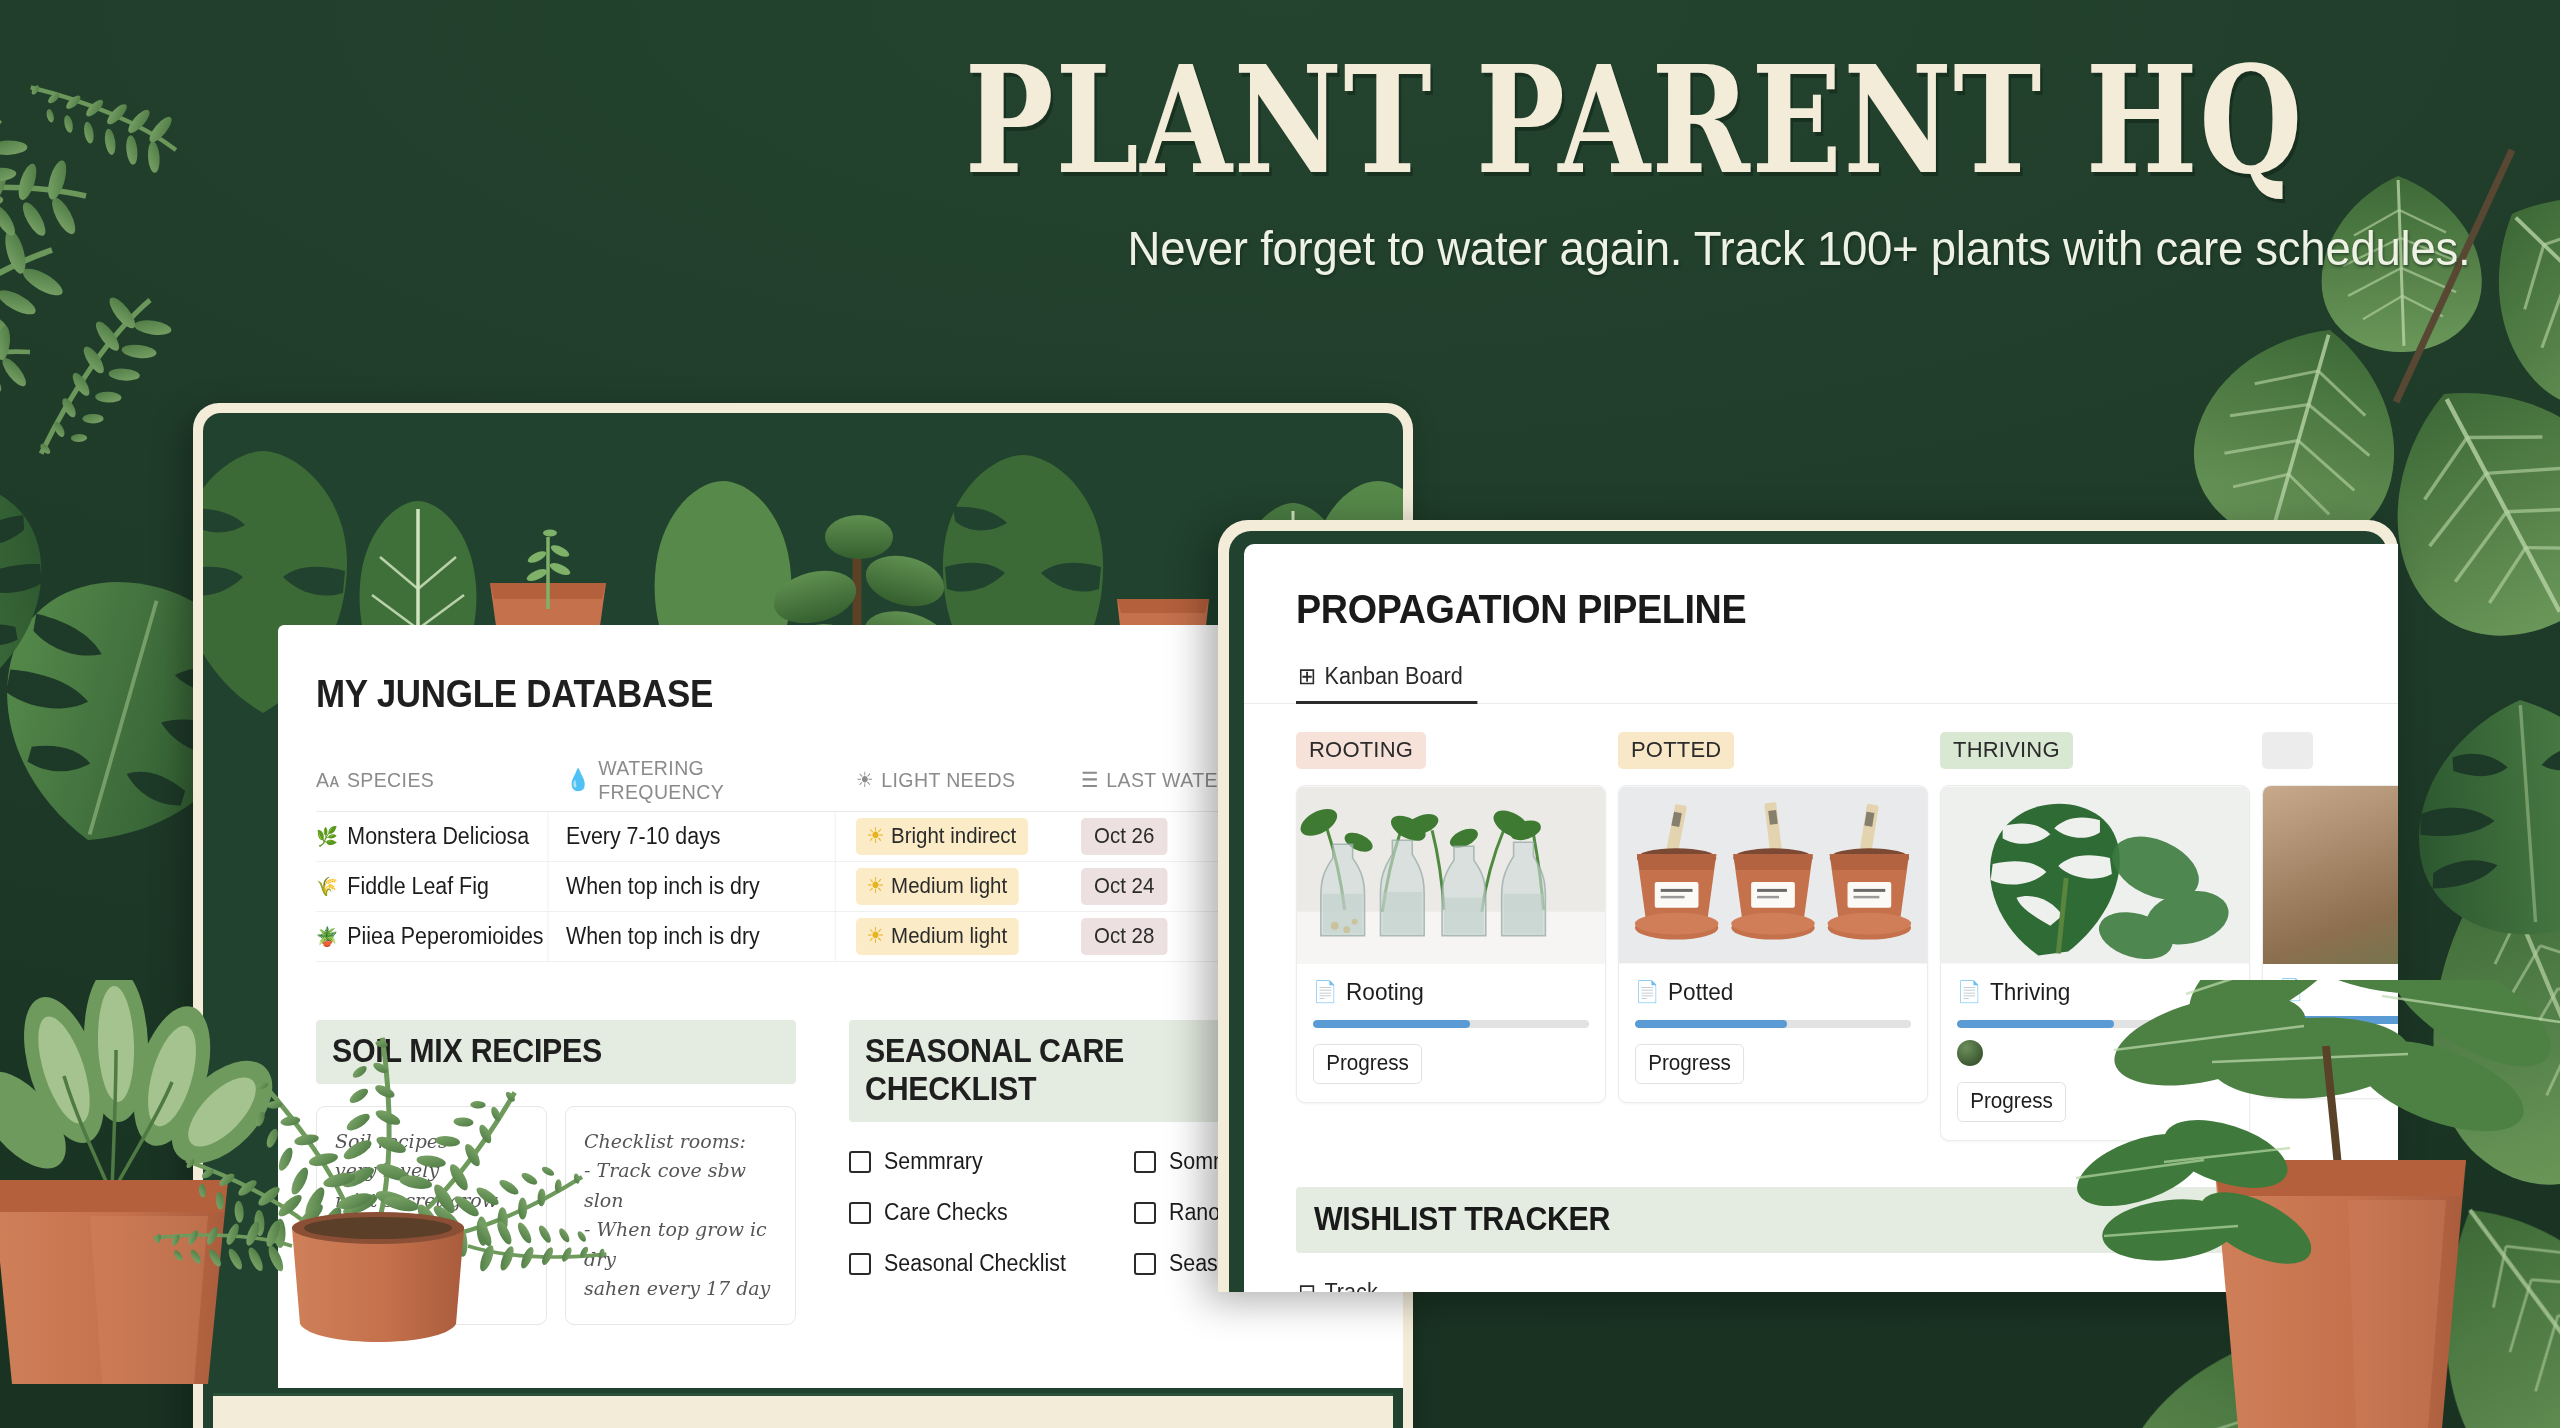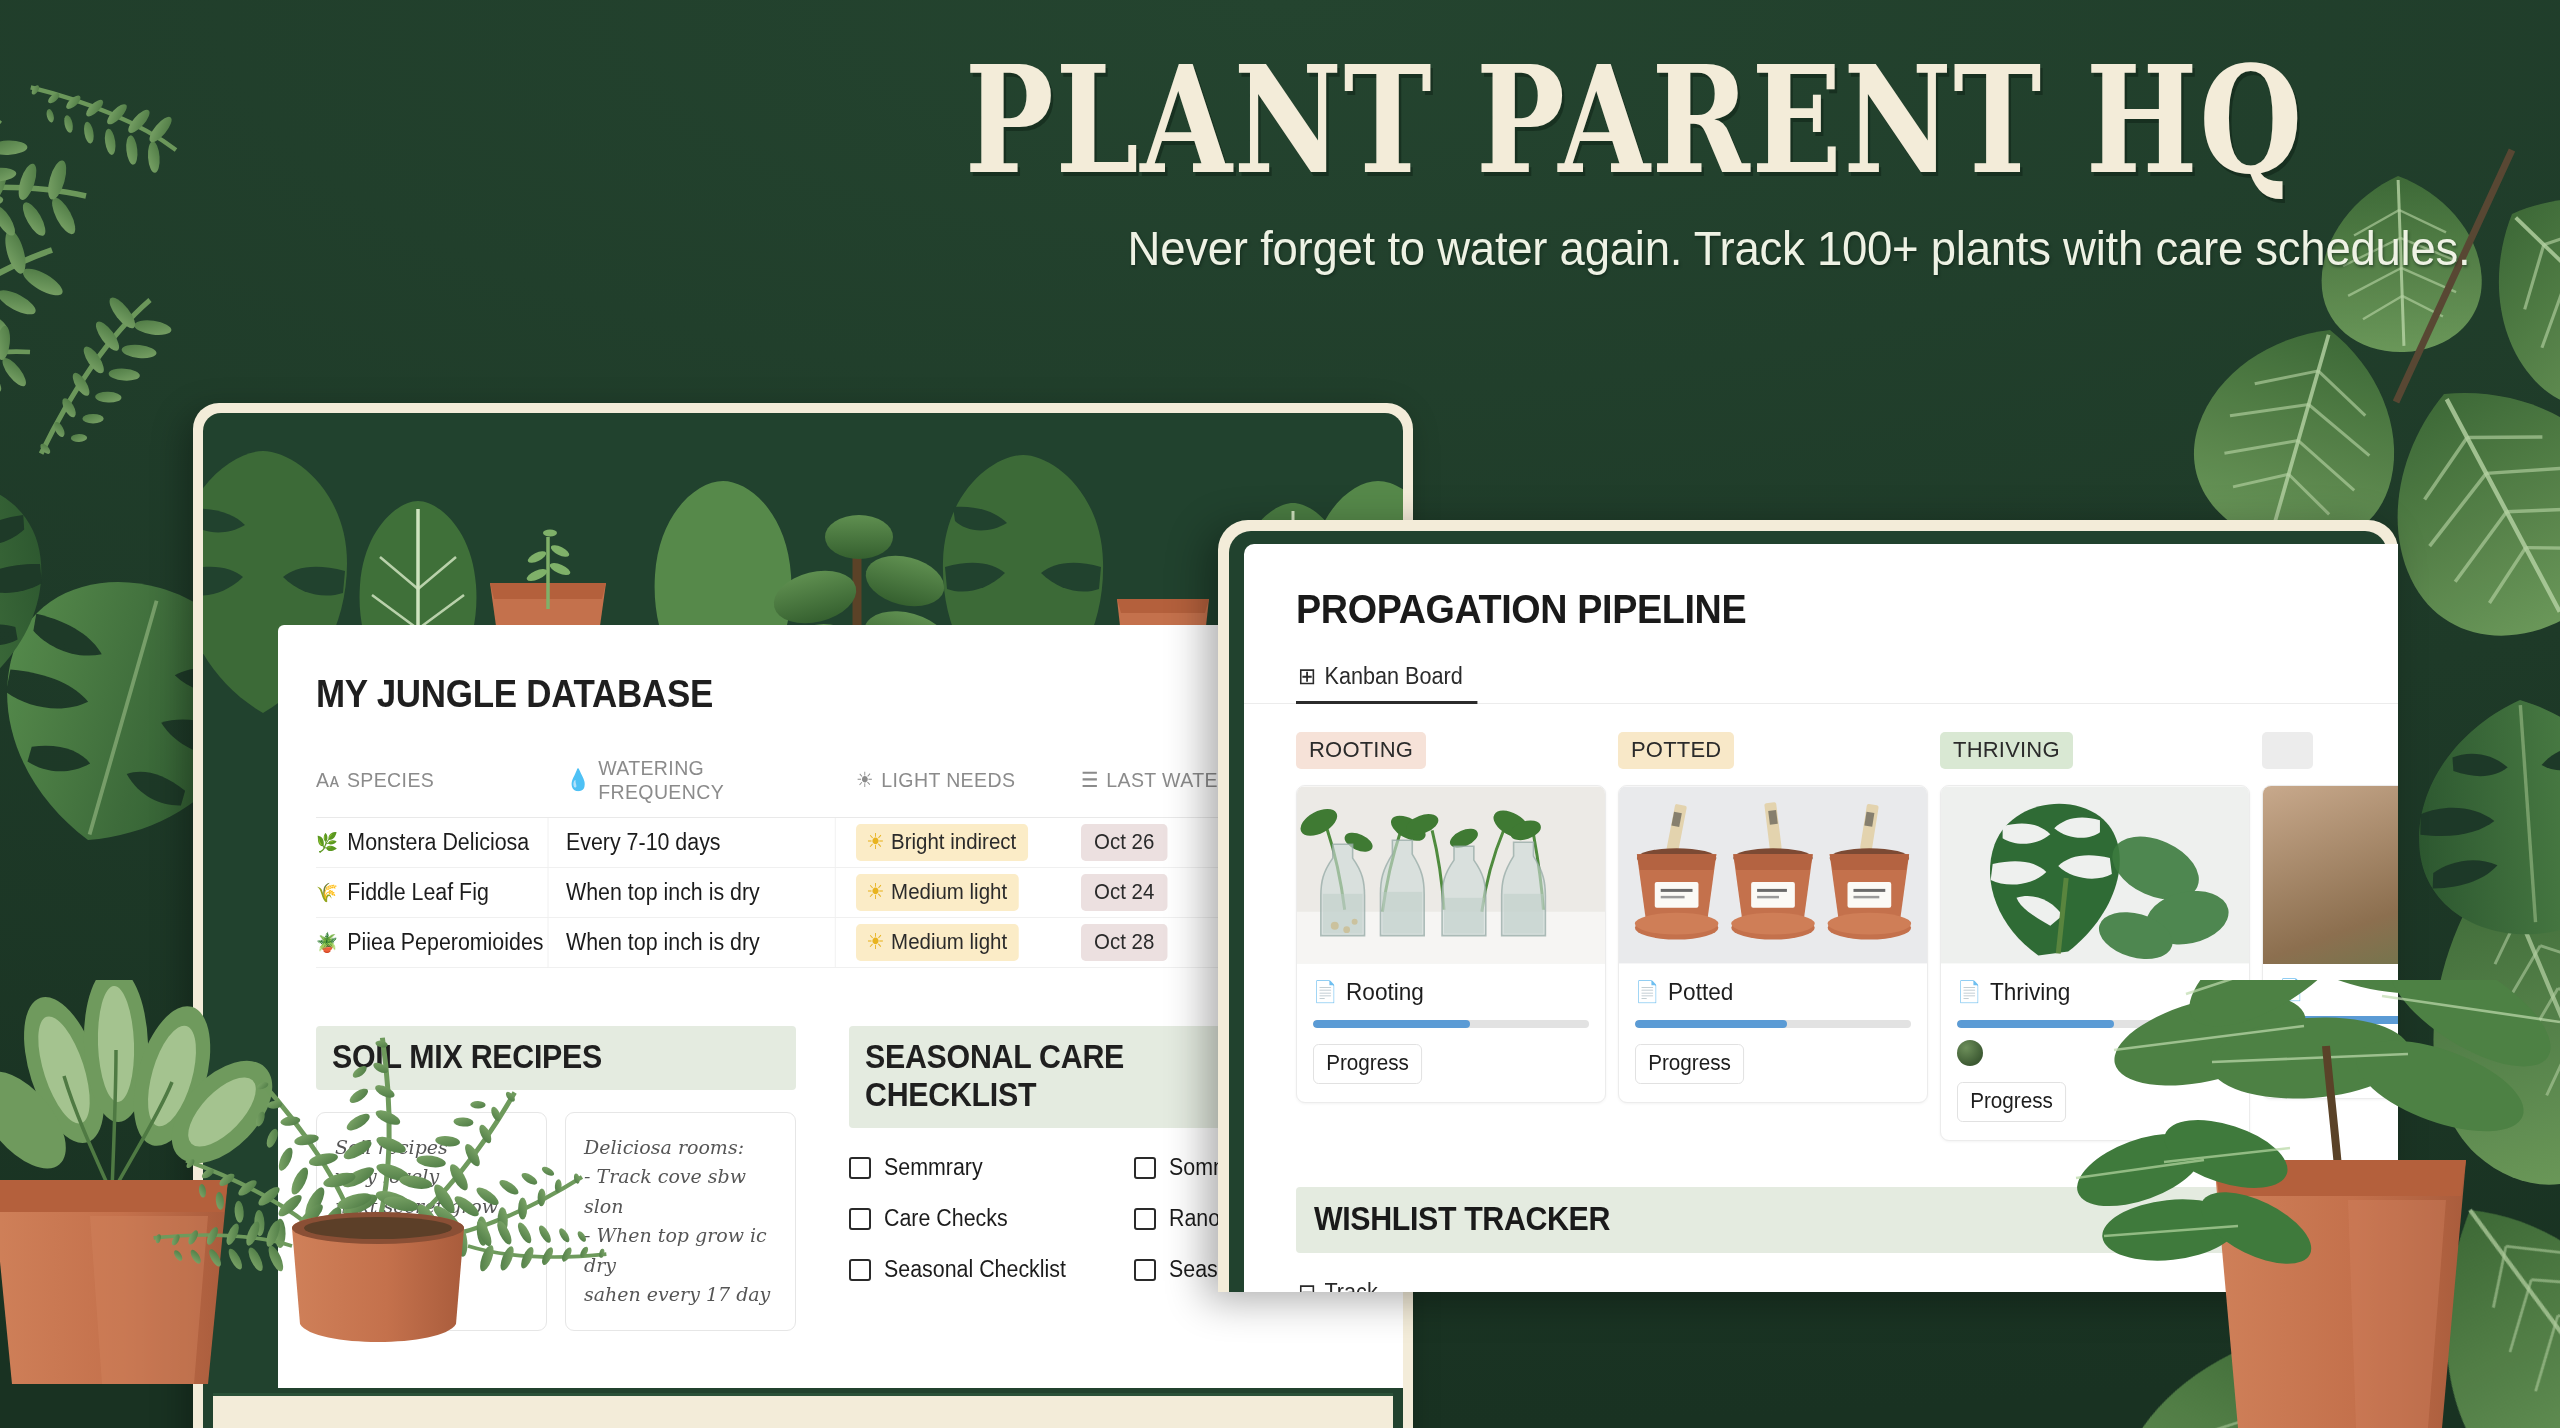--- a/index.html
+++ b/index.html
@@ -69,21 +69,21 @@
   }
 
   
   .sec-title {
     font-size: 38px; font-weight: 700; color: #1f1f1f;
     letter-spacing: -0.3px; transform: scaleX(0.92); transform-origin: left center;
   }
   .db-head { padding: 48px 0 0 38px; }
 
   .tbl { margin: 40px 0 0 38px; }
-  .tbl-header { display: flex; padding-bottom: 13px; border-bottom: 1.5px solid #e9e9e9; }
+  .tbl-header { display: flex; padding-bottom: 7px; border-bottom: 1.5px solid #e9e9e9; }
   .th {
     font-size: 21px; color: #8b8b8b; letter-spacing: 0.4px; font-weight: 400;
     display: flex; align-items: center; gap: 8px; transform: scaleX(0.93);
     transform-origin: left center;
   }
   .col1 { width: 250px; } .col2 { width: 290px; } .col3 { width: 225px; } .col4 { width: 230px; }
   .tr { display: flex; align-items: center; height: 50px; border-bottom: 1px solid #f0f0f0; }
   .td { font-size: 23px; color: #1c1c1c; display: flex; align-items: center; gap: 10px;
         transform: scaleX(0.93); transform-origin: left center; }
   .cell-sep { border-right: 1px solid #efefef; height: 50px; }
@@ -467,21 +467,21 @@
               <div class="sec-title">SOIL MIX RECIPES</div>
             </div>
             <div class="recipe-row">
               <div class="recipe-card">
                 <div class="hand">Soil recipes</div>
                 <div class="hand">very lovely</div>
                 <div class="hand">mixt secret grow das</div>
                 <div class="hand">mix good</div>
               </div>
               <div class="recipe-card">
-                <div class="hand">Deliciosa rooms:</div>
+                <div class="hand">Checklist rooms:</div>
                 <div class="hand">- Track cove sbw slon</div>
                 <div class="hand">- When top grow ic dry</div>
                 <div class="hand">sahen every 17 day</div>
               </div>
             </div>
           </div>
 
           <div class="panel-r">
             <div class="panel-bar">
               <div class="sec-title">SEASONAL CARE CHECKLIST</div>

